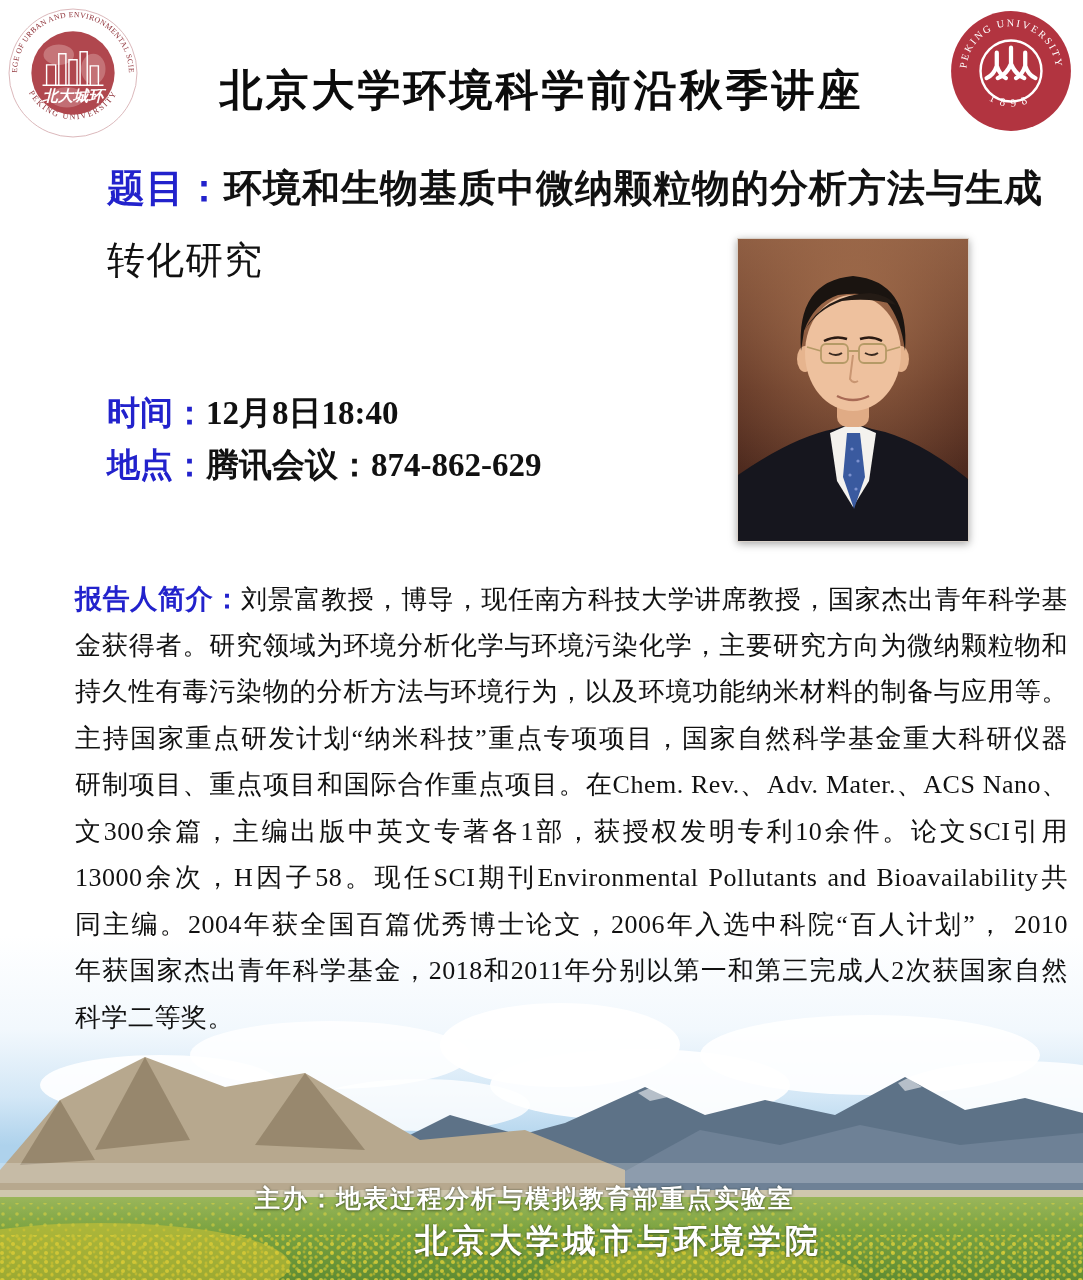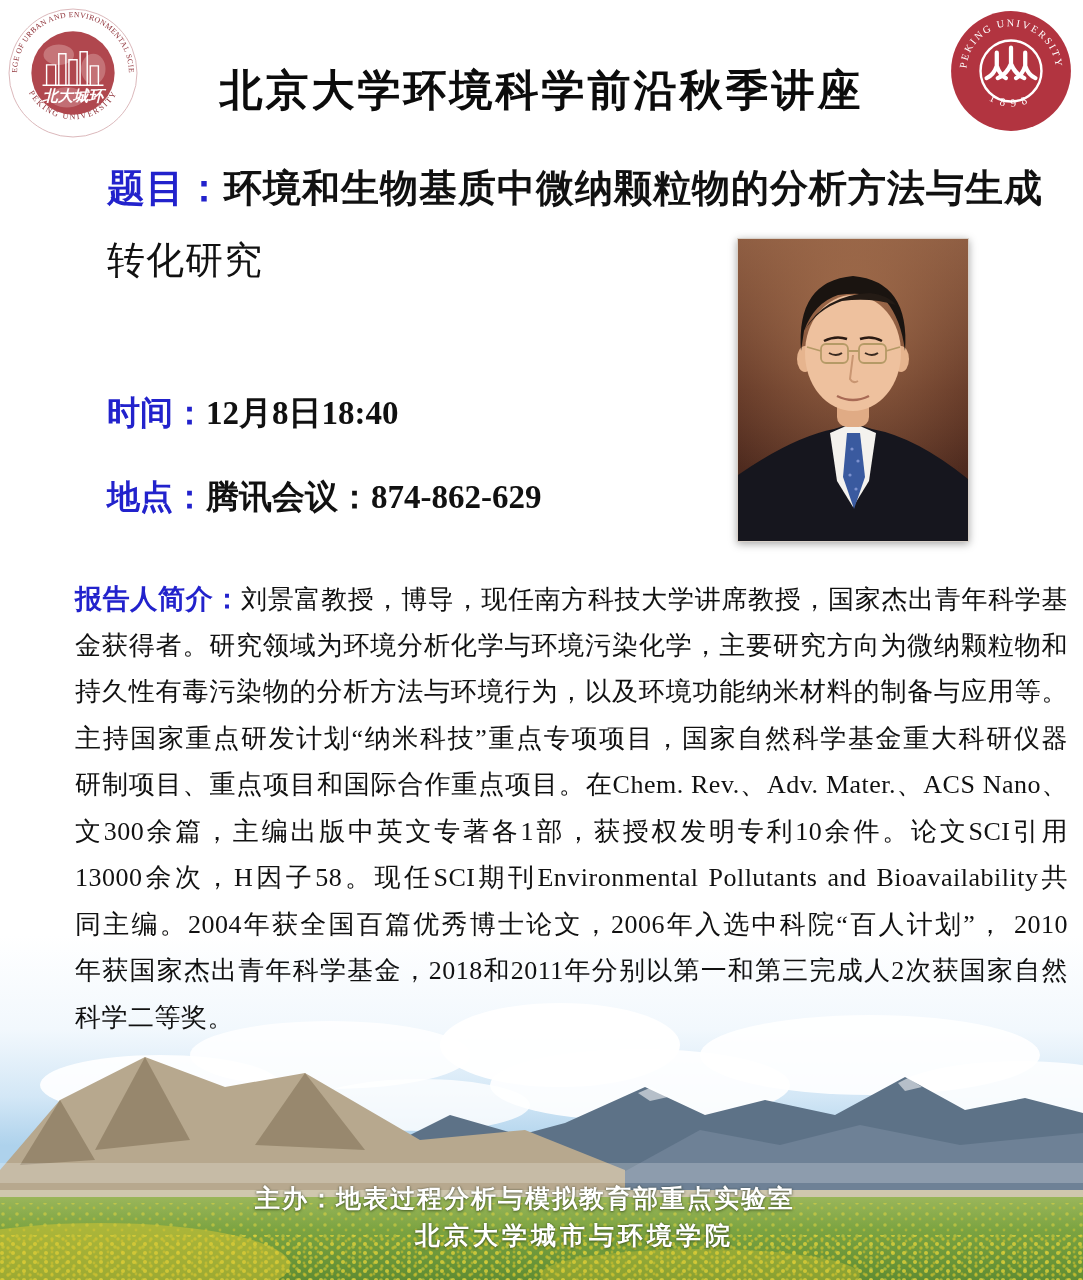--- a/index.html
+++ b/index.html
@@ -14,39 +14,39 @@
   .logo-right{left:946px;top:6px;width:130px;height:130px;}
   
   .line{position:absolute;left:75px;white-space:nowrap;margin-left:32px;}
   .lbl{color:#2222cc;font-weight:700;}
   .topic1{top:163px;font-size:38px;font-weight:700;letter-spacing:1px;}
   .topic2{top:235px;font-size:38px;font-weight:400;letter-spacing:1px;}
   .speaker{top:296px;font-size:38px;}
   .speaker .lbl{font-size:38px;}
   .meta{font-size:33px;}
   .time{top:391px;}
-  .venue{top:475px;}
+  .venue{top:443px;}
   .contact{top:516px;}
   .boldnum{font-weight:700;}
   
   .bio{position:absolute;left:75px;top:576px;width:993px;font-size:26px;
        letter-spacing:.5px;z-index:5;}
   .bio-line{height:46.5px;line-height:46.5px;text-align:justify;text-align-last:justify;
        white-space:normal;overflow:visible;}
   .bio-line.last{text-align-last:left;}
   .bio .lbl{font-size:27px;}
   
   .photo{position:absolute;left:737px;top:238px;width:230px;height:302px;
          box-shadow:0 2px 8px rgba(0,0,0,.35);border:1px solid #d8d0c8;z-index:4;}
   
   .landscape{position:absolute;left:0;top:935px;width:1083px;height:345px;z-index:1;}
   .footer-line{position:absolute;color:#fff;font-weight:700;z-index:6;
        text-shadow:0 1px 3px rgba(40,60,20,.6),0 0 2px rgba(0,0,0,.4);white-space:nowrap;}
   .footer1{left:255px;top:1182px;font-size:25px;letter-spacing:2px;}
-  .footer2{left:415px;top:1219px;font-size:25px;letter-spacing:4px;}
+  .footer2{left:415px;top:1219px;font-size:33px;letter-spacing:4px;}
   svg text{user-select:none;}
 </style>
 </head>
 <body>
 
 <div class="page">
 
   <div class="logo logo-left">
     <svg viewBox="0 0 128 128" width="130" height="130">
       <circle cx="64" cy="64" r="63" fill="#ffffff" stroke="#d3a7ab" stroke-width="0.8"></circle>

